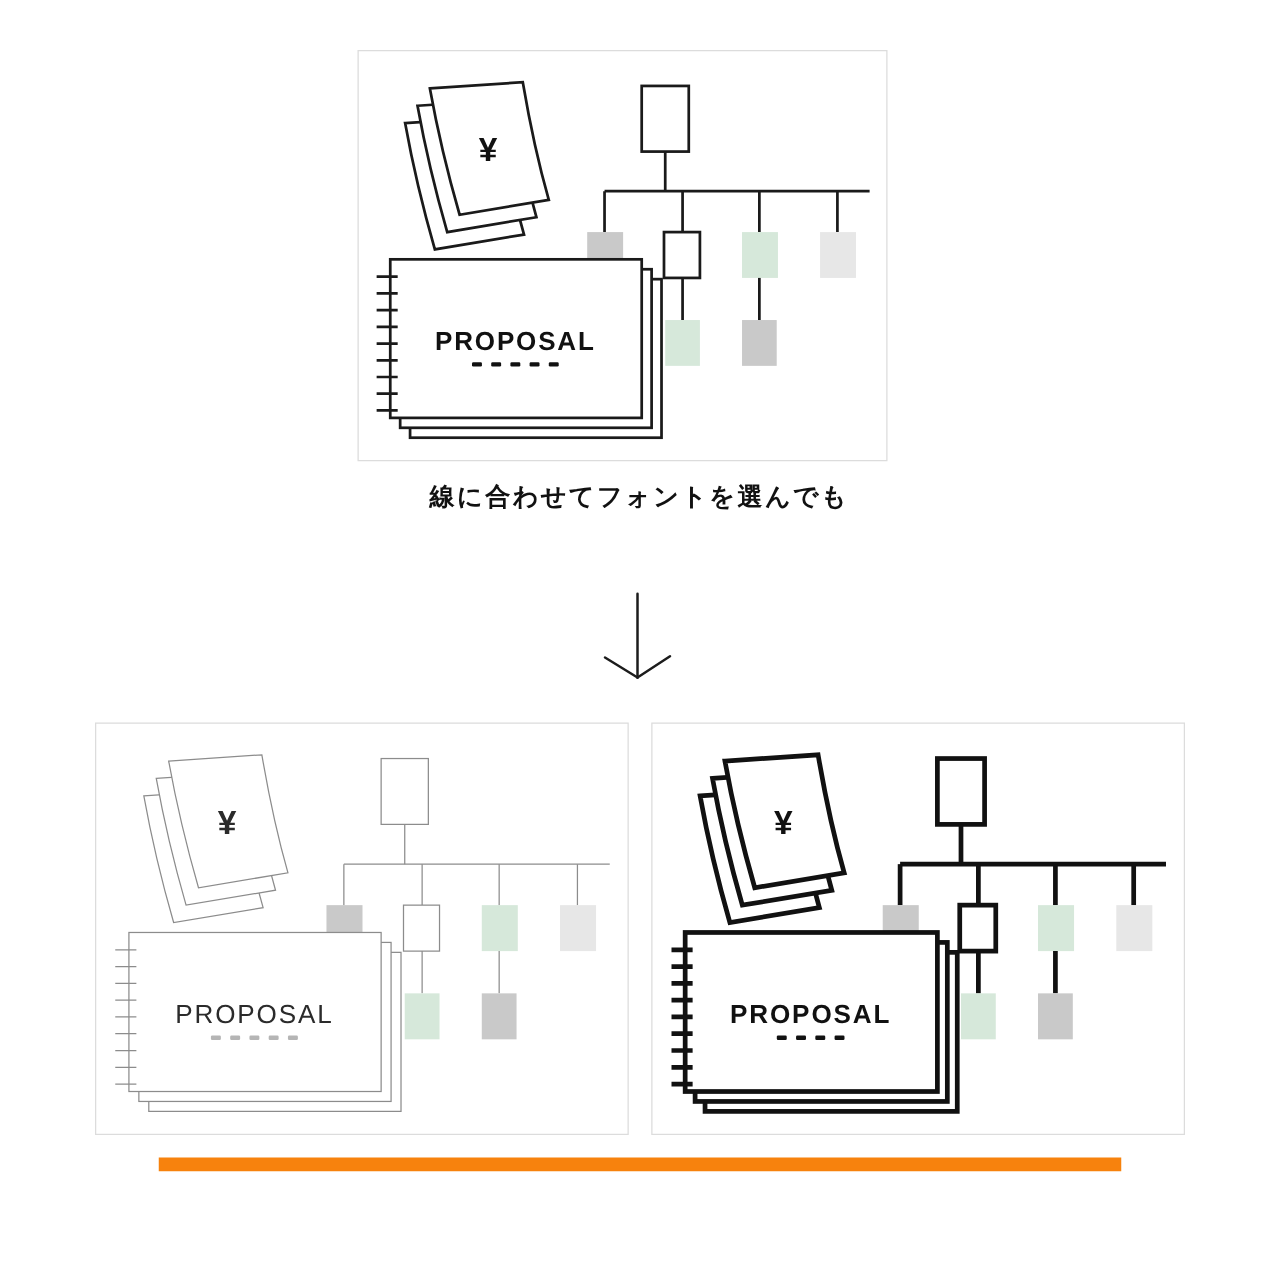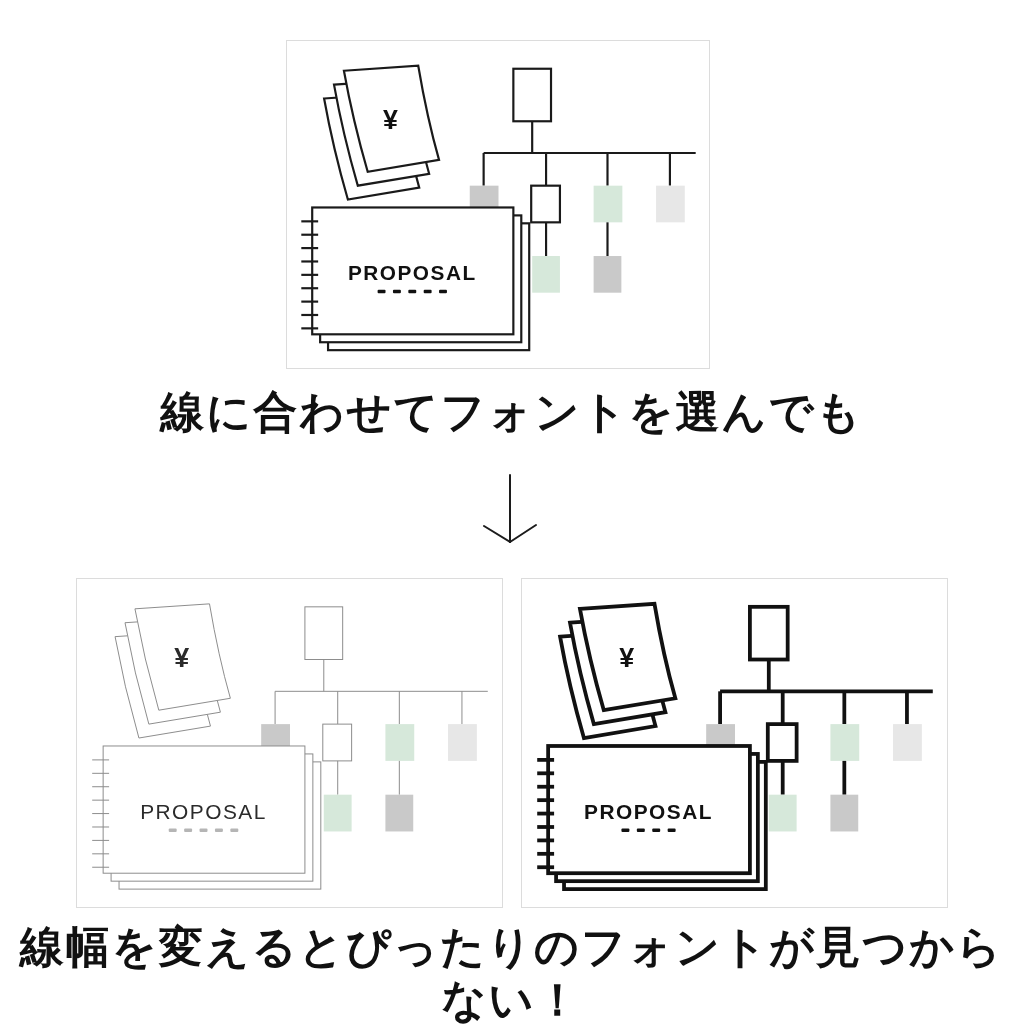--- a/index.html
+++ b/index.html
@@ -19,21 +19,21 @@
   #panel-before      { left: 286px; top: 40px;  width: 424px; height: 329px; }
   #panel-after-thin  { left: 76px;  top: 578px; width: 427px; height: 330px; }
   #panel-after-thick { left: 521px; top: 578px; width: 427px; height: 330px; }
 
   .caption {
     position: absolute;
     left: 0; width: 100%;
     text-align: center;
     color: #111111;
     font-weight: 700;
-    font-size: 44px;
+    font-size: 20px;
     letter-spacing: 2px;
     line-height: 1.2;
     font-family: "Liberation Sans", sans-serif;
   }
   #caption-top    { top: 386px; }
   #caption-bottom { top: 921px; }
   #caption-bottom .underline {
     width: 770px; height: 11px;
     margin: 5px auto 0;
     background: var(--accent-orange, #F7820D);
@@ -207,15 +207,14 @@
             <rect x="114.25" y="251" width="8" height="3.5" rx="1" fill="#111111"></rect>
             <rect x="129.75" y="251" width="8" height="3.5" rx="1" fill="#111111"></rect>
             <rect x="145.25" y="251" width="8" height="3.5" rx="1" fill="#111111"></rect>
           </g>
         </g>
       </g>
     </svg>
 </section>
 
 <div class="caption" id="caption-bottom">
-  <span>線幅を変えるとぴったりのフォントが見つからない！</span>
   <div class="underline"></div>
 </div>
 
 </body></html>

